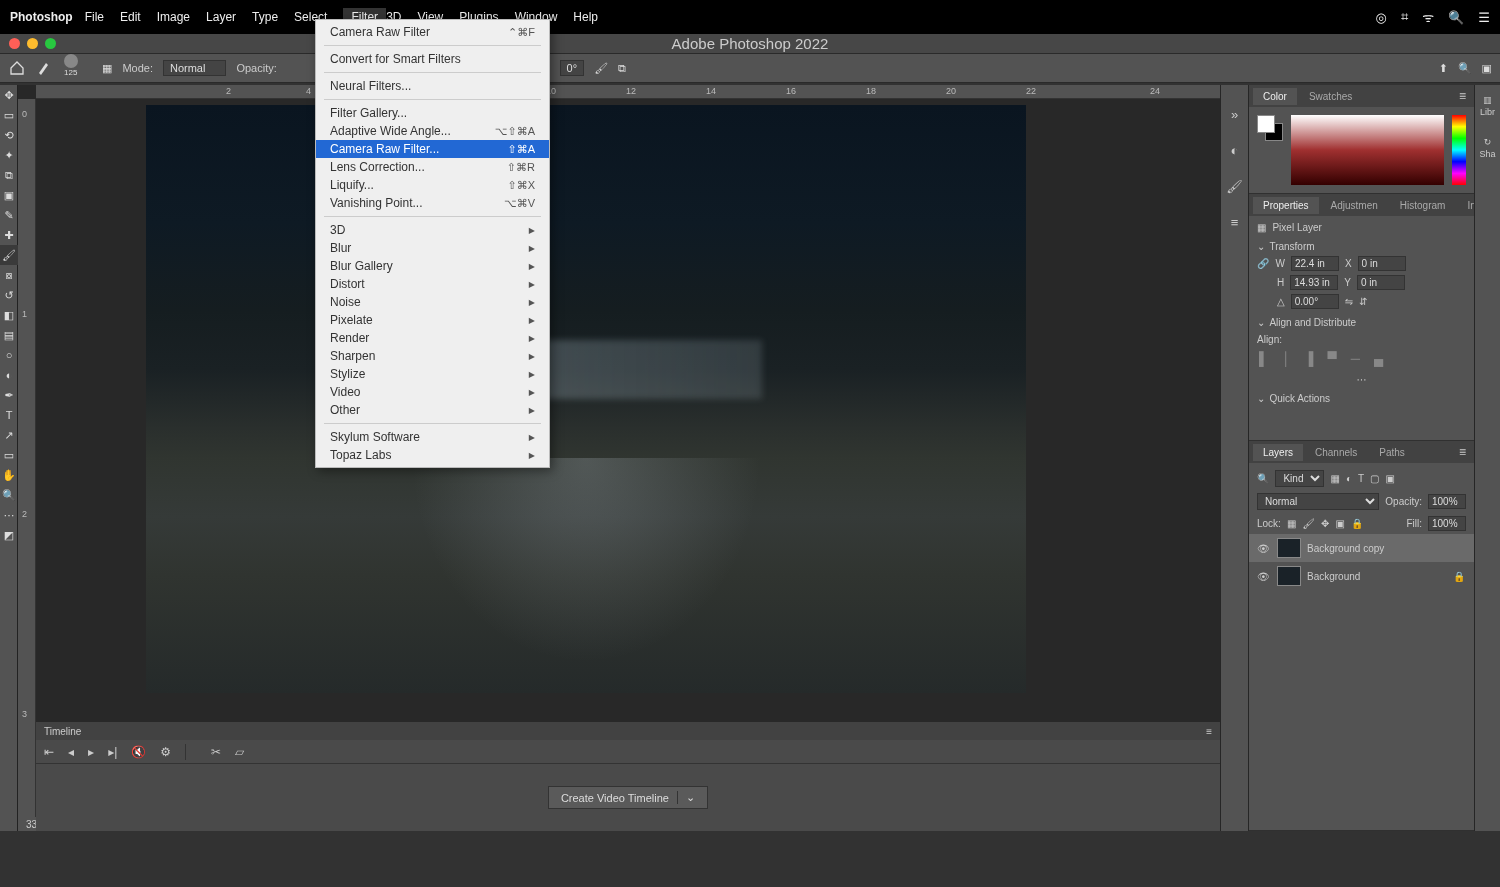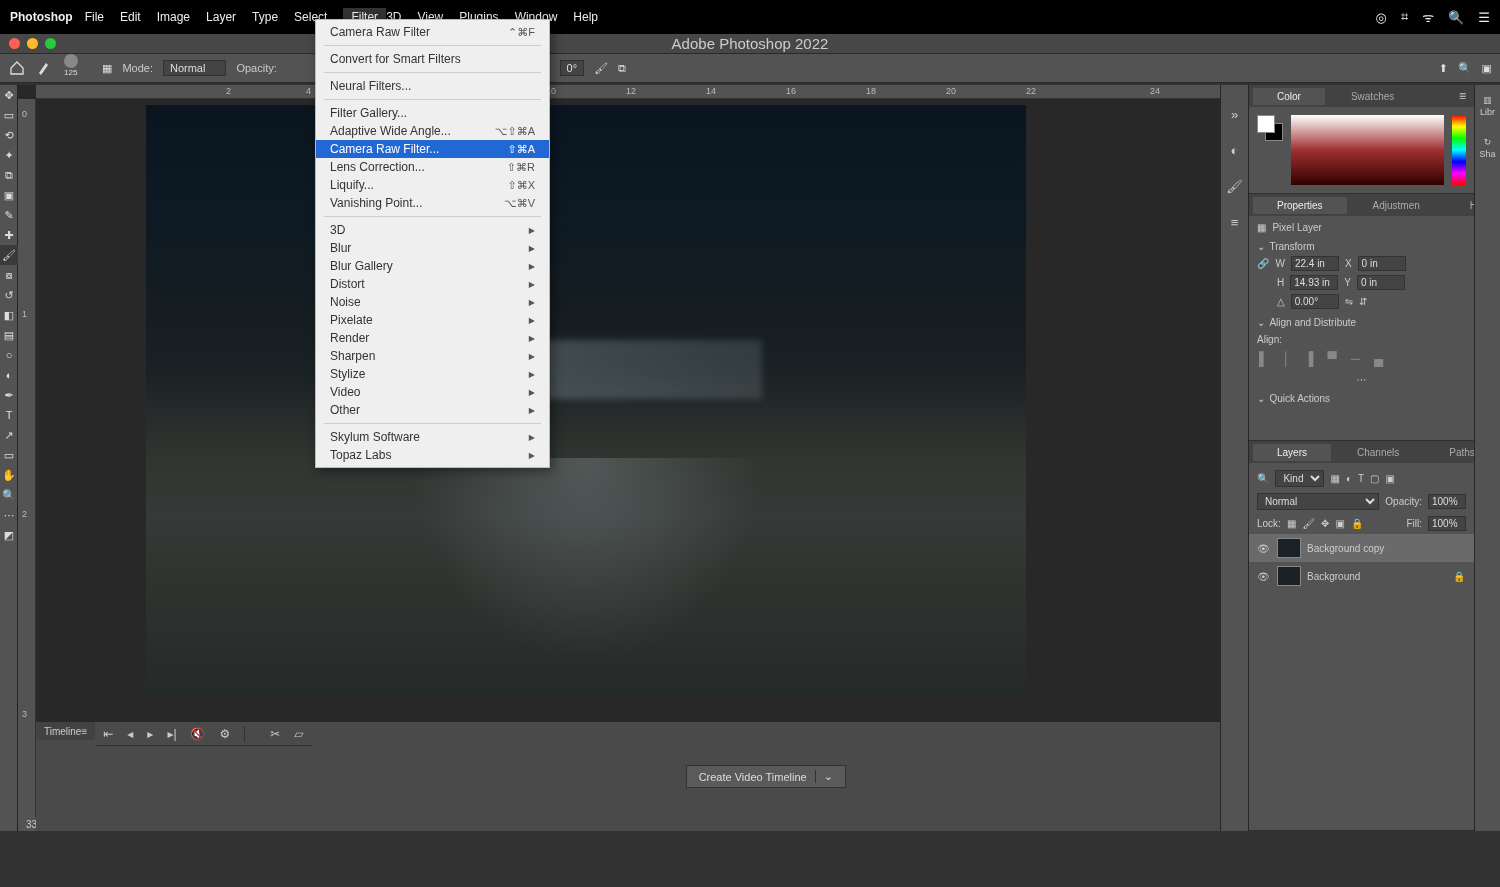--- a/index.html
+++ b/index.html
@@ -36,21 +36,21 @@
 .ruler-v span { position:absolute; left:4px; }
 .canvas-image { position:absolute; top:20px; left:128px; width:880px; height:588px; background:linear-gradient(180deg,#0a1520 0%,#0e1a24 20%,#151d20 35%,#1a2124 45%,#2a2f2d 55%,#303530 60%,#353a38 70%,#303430 80%,#252a2a 100%); }
 .canvas-image::before { content:""; position:absolute; top:40%; left:40%; width:30%; height:10%; background:linear-gradient(90deg,rgba(200,220,230,0.25),rgba(200,220,230,0.15)); filter:blur(3px); }
 .canvas-image::after { content:""; position:absolute; top:60%; left:30%; width:40%; height:35%; background:radial-gradient(ellipse at top,rgba(180,190,200,0.25),transparent 70%); }
 .statusbar { position:absolute; bottom:0; left:0; right:0; height:14px; background:#535353; display:flex; align-items:center; font-size:10px; color:#ccc; padding:0 8px; gap:30px; }
 .right-strip { width:28px; background:#535353; border-left:1px solid #262626; display:flex; flex-direction:column; align-items:center; padding-top:20px; gap:18px; }
 .right-strip .ic { width:18px; height:18px; color:#ccc; font-size:13px; display:flex; align-items:center; justify-content:center; }
 .panels { width:226px; background:#535353; border-left:1px solid #262626; display:flex; flex-direction:column; }
 .panel { border-bottom:1px solid #303030; }
 .panel-tabs { height:22px; background:#424242; display:flex; align-items:center; padding:0 4px; gap:2px; }
-.ptab { padding:3px 24px; font-size:10px; color:#aaa; cursor:default; }
+.ptab { padding:3px 10px; font-size:10px; color:#aaa; cursor:default; }
 .ptab.active { background:#535353; color:#eee; }
 .panel-menu { margin-left:auto; font-size:12px; padding:0 4px; }
 .color-body { padding:8px; display:flex; gap:8px; }
 .fgbg { width:26px; height:26px; position:relative; }
 .fgbg .fg { position:absolute; top:0; left:0; width:18px; height:18px; background:#fff; border:1px solid #888; }
 .fgbg .bg { position:absolute; bottom:0; right:0; width:18px; height:18px; background:#000; border:1px solid #888; }
 .gradient { flex:1; height:70px; background:linear-gradient(to bottom,#fff,#a03030,#300); position:relative; }
 .huebar { width:14px; height:70px; background:linear-gradient(to bottom,#f00,#ff0,#0f0,#0ff,#00f,#f0f,#f00); }
 .props-body { padding:6px 8px; font-size:10px; color:#ccc; }
 .prop-row { display:flex; align-items:center; gap:6px; margin-bottom:4px; }
@@ -66,21 +66,21 @@
 .layer-row .thumb { width:24px; height:20px; background:#1a2228; border:1px solid #888; }
 .right-collapsed { width:26px; background:#535353; border-left:1px solid #262626; display:flex; flex-direction:column; align-items:center; padding-top:10px; gap:20px; font-size:9px; color:#ccc; }
 .right-collapsed .citem { transform:none; writing-mode:horizontal-tb; display:flex; flex-direction:column; align-items:center; gap:2px; }
 .dropdown { position:absolute; top:19px; left:315px; width:235px; background:#efefef; border:1px solid #bbb; box-shadow:3px 3px 10px rgba(0,0,0,0.4); z-index:1000; font-size:12px; color:#333; padding:3px 0; }
 .dd-item { display:flex; align-items:center; padding:2px 14px; height:18px; justify-content:space-between; }
 .dd-item.hl { background:#2268d4; color:#fff; }
 .dd-item .sc { font-size:11px; color:#555; }
 .dd-item.hl .sc { color:#fff; }
 .dd-sep { height:1px; background:#ccc; margin:4px 8px; }
 .dd-sub::after { content:"▶"; font-size:8px; color:#555; }
-.timeline { position:absolute; left:18px; right:0; bottom:0; height:110px; background:#4a4a4a; border-top:1px solid #282828; display:flex; flex-direction:row; }
+.timeline { position:absolute; left:18px; right:0; bottom:0; height:110px; background:#4a4a4a; border-top:1px solid #282828; display:flex; flex-direction:column; }
 .tl-header { height:18px; background:#424242; display:flex; align-items:center; padding:0 8px; font-size:10px; justify-content:space-between; }
 .tl-controls { height:24px; background:#4a4a4a; display:flex; align-items:center; padding:0 8px; gap:14px; font-size:12px; color:#ccc; border-bottom:1px solid #333; }
 .tl-body { flex:1; display:flex; align-items:center; justify-content:center; }
 .tl-btn { background:#5a5a5a; border:1px solid #333; padding:4px 12px; color:#ddd; font-size:11px; display:flex; align-items:center; gap:8px; }
 .align-row { display:flex; gap:14px; padding:4px 2px; font-size:13px; color:#888; }
 svg { display:block; }
 </style>
 </head>
 <body>
 

